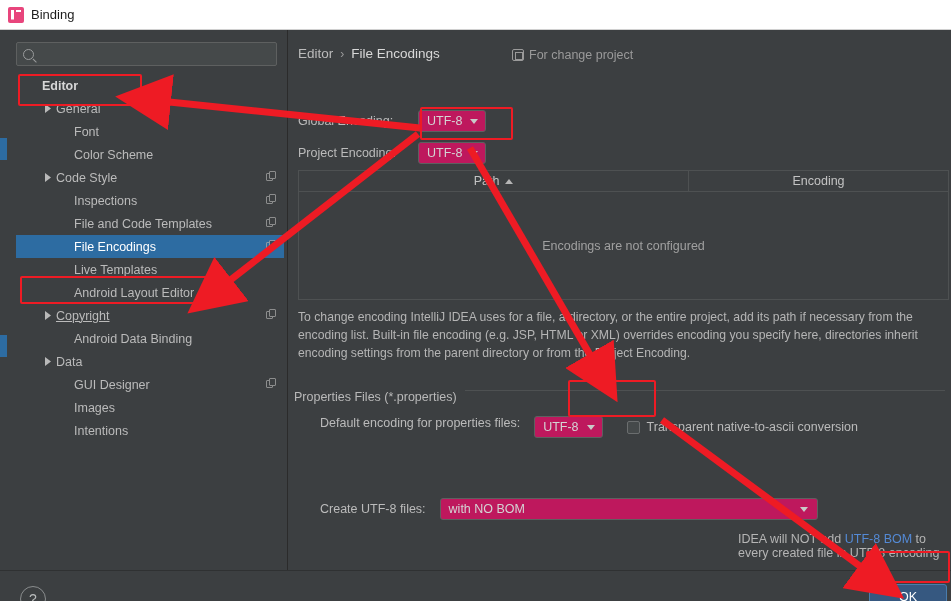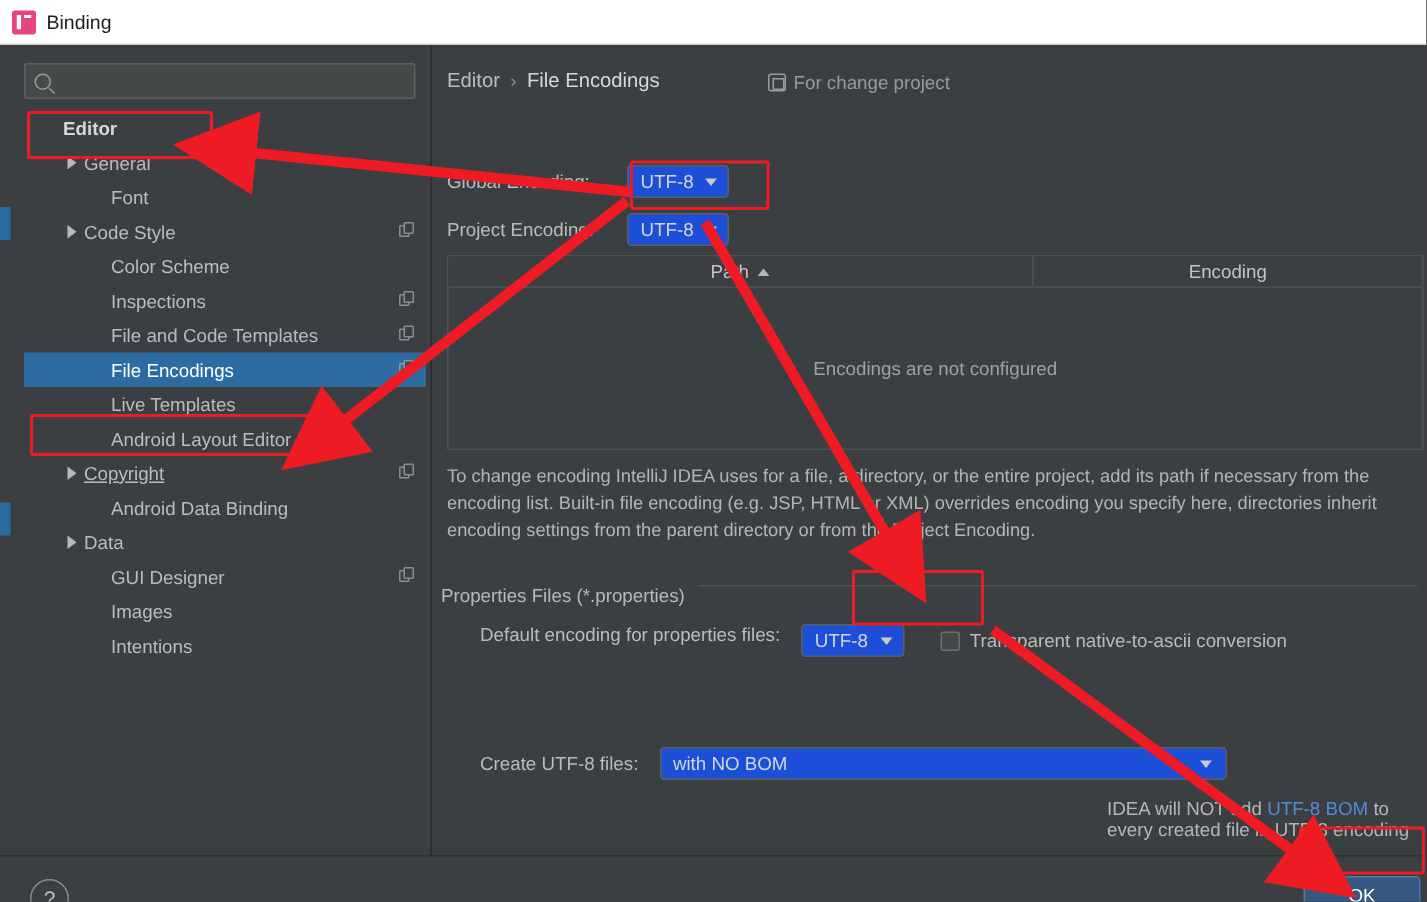--- a/index.html
+++ b/index.html
@@ -104,21 +104,21 @@
   #forproject .pin {
     width:12px; height:12px; margin-right:5px; border:1px solid #9a9a9a; border-radius:2px;
     position:relative;
   }
   #forproject .pin:after{content:"";position:absolute;left:2px;top:2px;width:6px;height:6px;border:1px solid #9a9a9a;}
 
   .field-label { color:#bbbbbb; font-size:12.5px; }
 
   
   .combo {
-    background:#1d4ed8; border:1px solid #5e6060; border-radius:3px;
+    background:#be185d; border:1px solid #5e6060; border-radius:3px;
     height:22px; display:inline-flex; align-items:center;
     padding:0 4px 0 8px; color:#d4d4d4; font-size:12.5px;
   }
   .combo .caret {
     width:0;height:0;border-left:4px solid transparent;border-right:4px solid transparent;
     border-top:5px solid #c9c9c9; margin-left:8px; margin-right:3px;
   }
   .combo.wide { justify-content:space-between; padding-right:6px; }
 
   #globalRow { position:absolute; left:10px; top:80px; display:flex; align-items:center; }
@@ -231,35 +231,35 @@
           <svg width="8" height="9" viewBox="0 0 8 9">
             <path d="M1,0 L7,4.5 L1,9 z" fill="#b9b9b9"></path>
           </svg>
         </span>
         <span class="label">General</span>
       </div>
       <div class="tree-row" style="padding-left: 42px;">
         <span class="arrow"></span>
         <span class="label">Font</span>
       </div>
+      <div class="tree-row" style="padding-left: 42px;">
+        <span class="arrow"></span>
+        <span class="label">Color Scheme</span>
+      </div>
       <div class="tree-row" style="padding-left: 24px;">
         <span class="arrow">
           <svg width="8" height="9" viewBox="0 0 8 9">
             <path d="M1,0 L7,4.5 L1,9 z" fill="#b9b9b9"></path>
           </svg>
         </span>
         <span class="label">Code Style</span>
         <span class="copy-icon">
           <i class="b1"></i>
           <i class="b2"></i>
         </span>
-      </div>
-      <div class="tree-row" style="padding-left: 42px;">
-        <span class="arrow"></span>
-        <span class="label">Color Scheme</span>
       </div>
       <div class="tree-row" style="padding-left: 42px; text-align: center;">
         <span class="arrow"></span>
         <span class="label">Inspections</span>
         <span class="copy-icon">
           <i class="b1"></i>
           <i class="b2"></i>
         </span>
       </div>
       <div class="tree-row" style="padding-left: 42px;">

